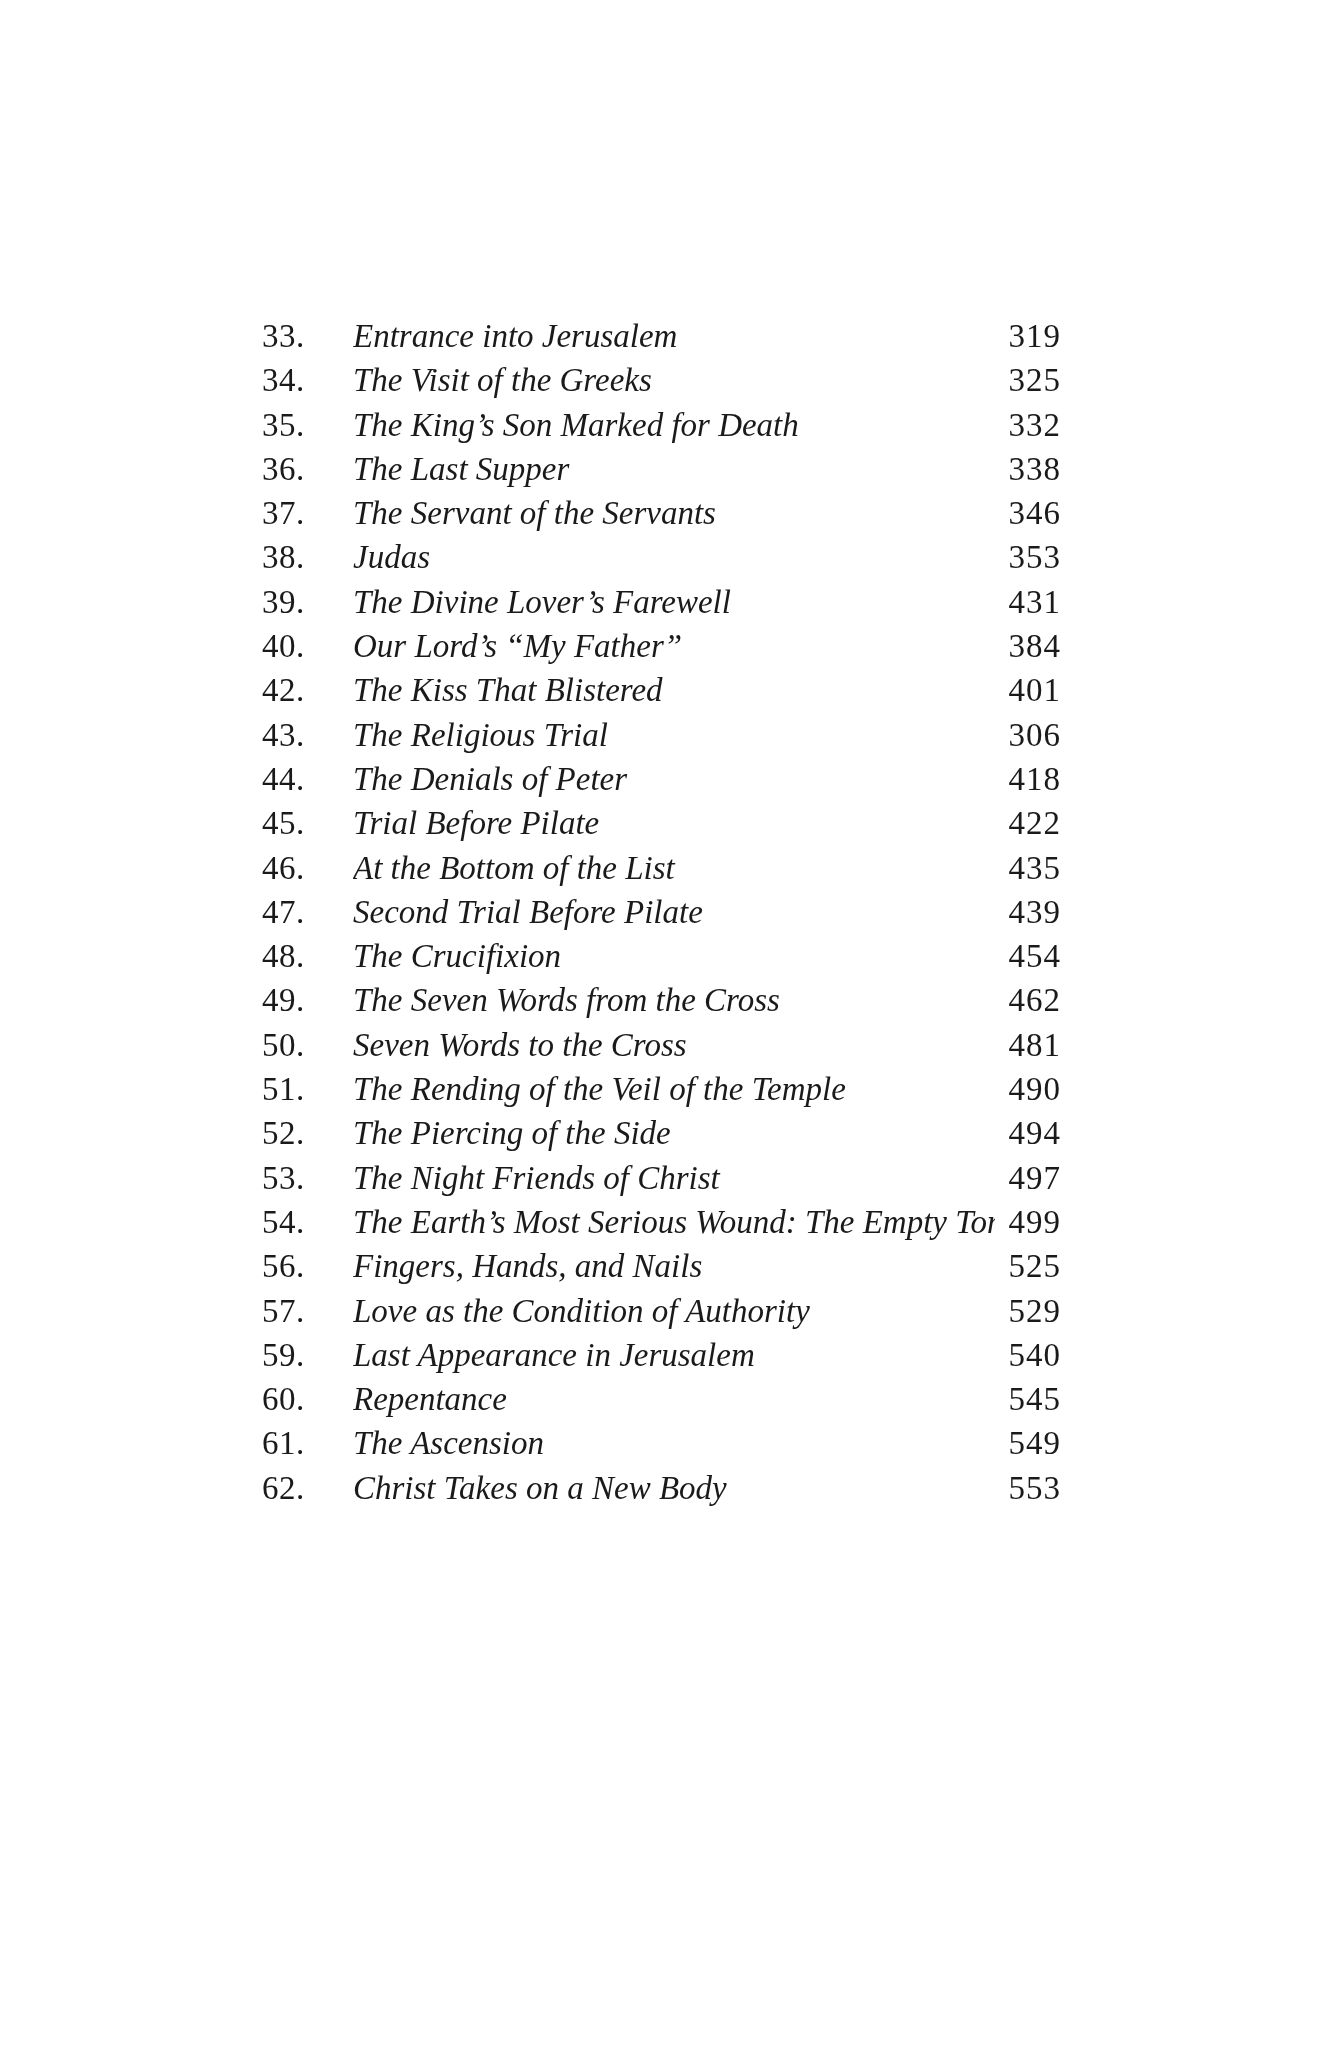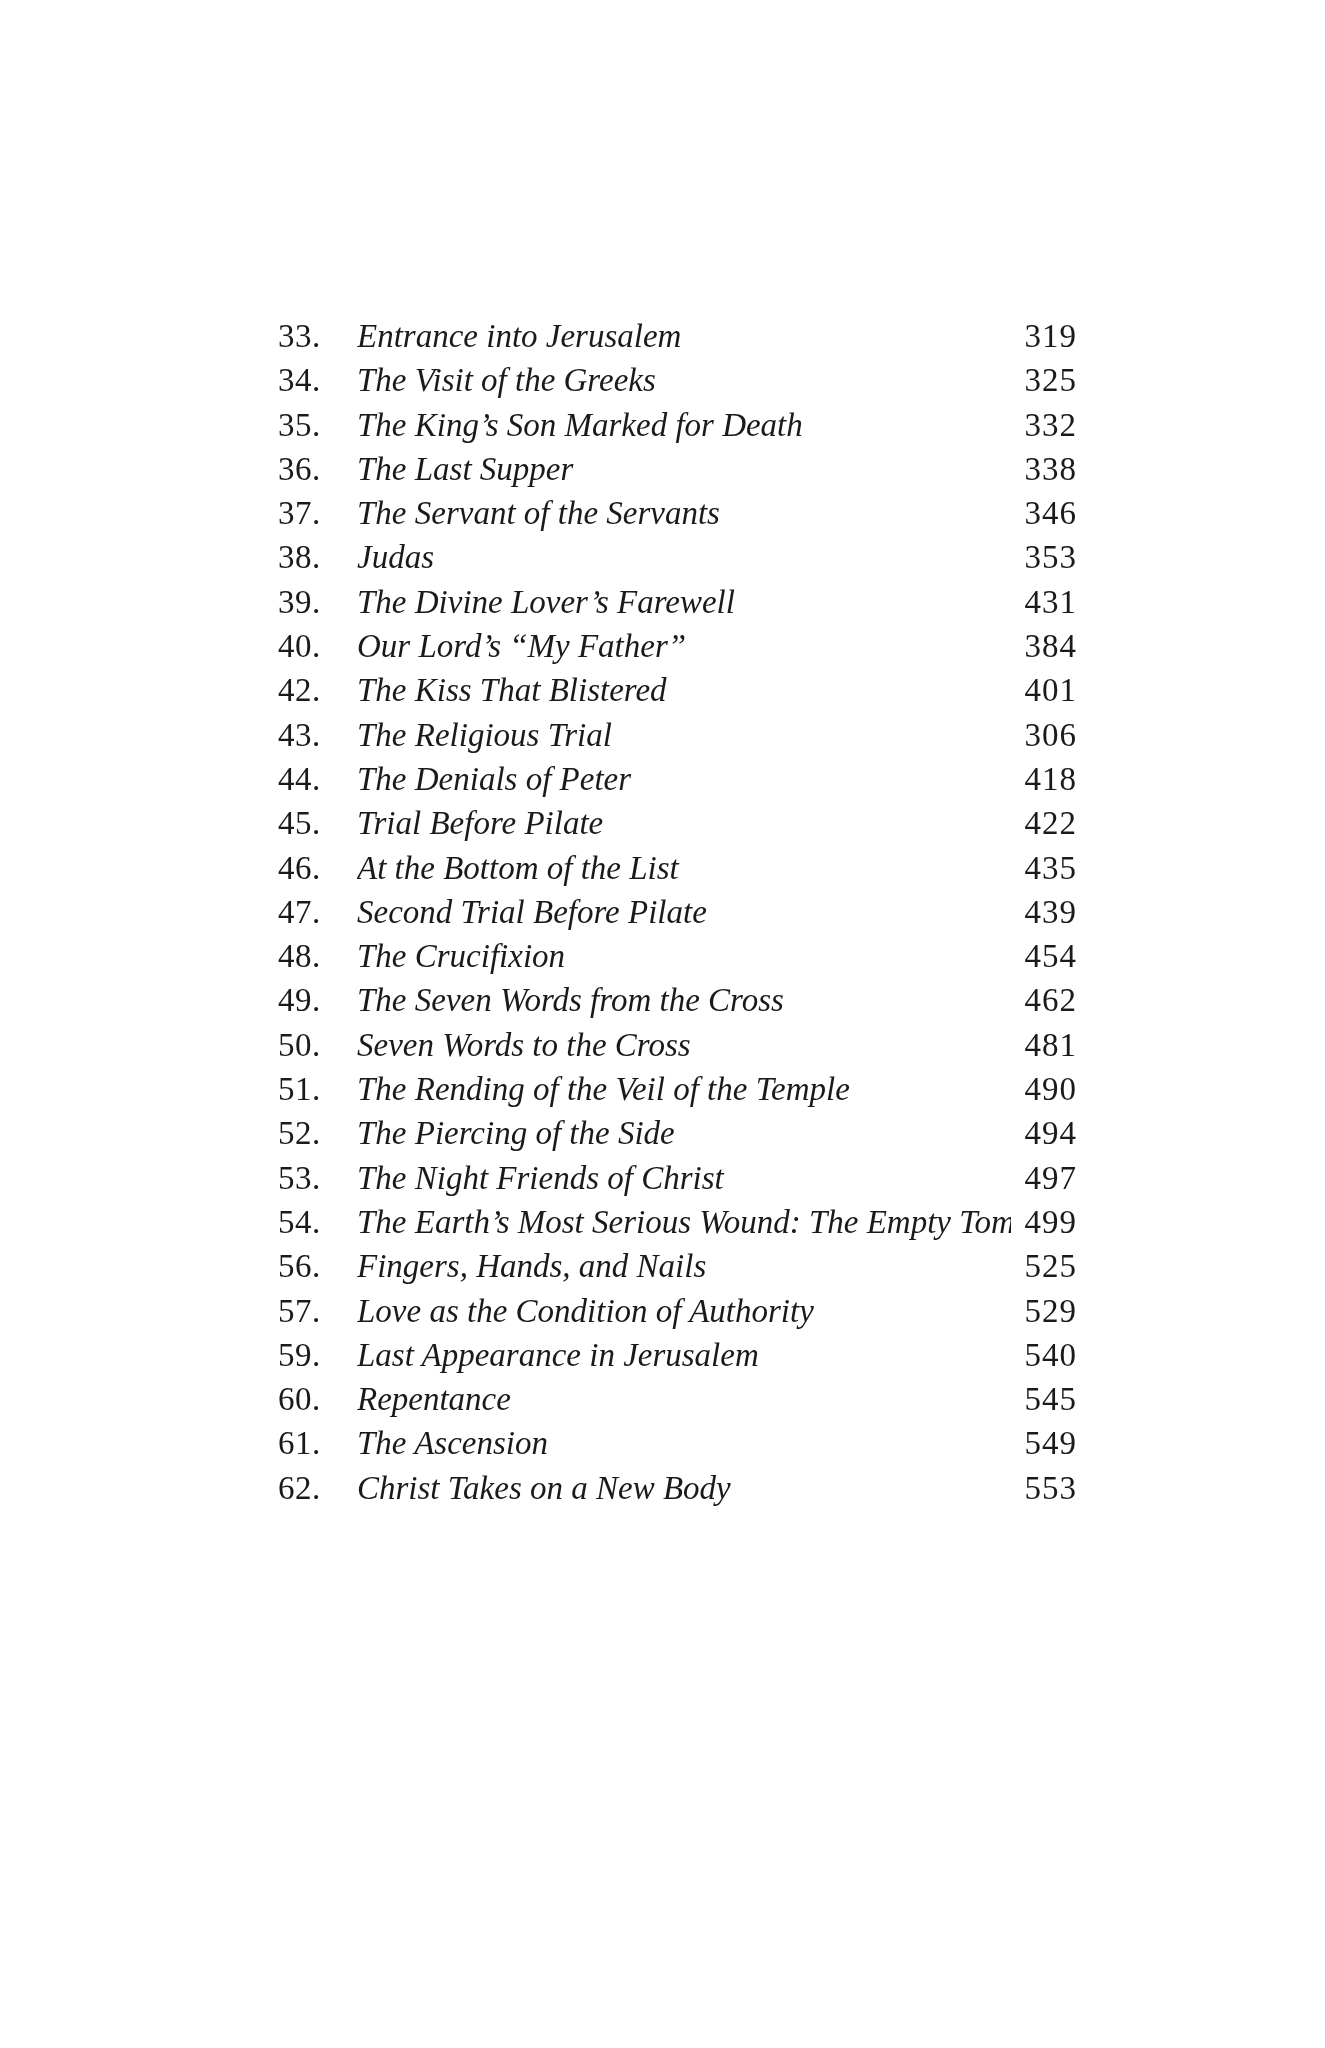--- a/index.html
+++ b/index.html
@@ -9,21 +9,21 @@
   body {
     width: 1325px;
     height: 2048px;
     position: relative;
     background: #ffffff;
     font-family: "Liberation Serif", serif;
     overflow: hidden;
   }
   .toc {
     position: absolute;
-    left: 278px;
+    left: 262px;
     top: 318px;
     width: 799px;
   }
   .row {
     display: flex;
     align-items: baseline;
     height: 44.3px;
     font-size: 33px;
     color: #1a1a1a;
     white-space: nowrap;
@@ -31,20 +31,21 @@
   .num {
     width: 79px;
     flex: 0 0 79px;
     font-style: normal;
     letter-spacing: 0.5px;
   }
   .title {
     flex: 1 1 auto;
     font-style: italic;
     overflow: hidden;
+    margin-left: 12px;
   }
   .pg {
     flex: 0 0 auto;
     text-align: center;
     padding-left: 14px;
     letter-spacing: 1px;
   }
 </style>
 </head>
 <body>

